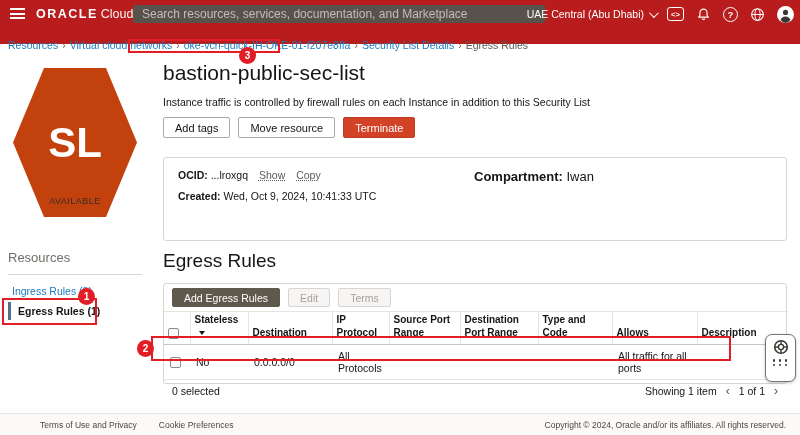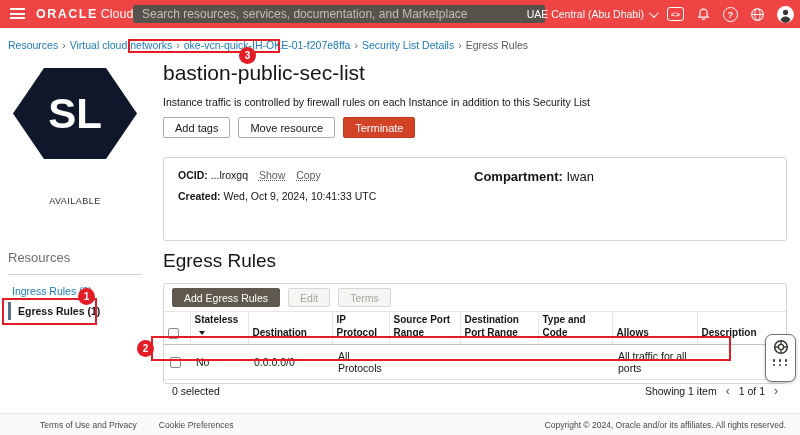--- a/index.html
+++ b/index.html
@@ -1,20 +1,20 @@
 <!DOCTYPE html>
 <html><head>
 <meta charset="utf-8">
 <style>
   * { margin:0; padding:0; box-sizing:border-box; }
   html,body { width:800px; height:435px; }
   body { font-family:"Liberation Sans", sans-serif; background:#fff; color:#161513; position:relative; overflow:hidden; }
 
   
-  .topbar { position:absolute; left:0; top:0; width:800px; height:28px; background:#ef4444; }
+  .topbar { position:absolute; left:0; top:0; width:800px; height:44px; background:#b91c1c; }
   .hamburger { position:absolute; left:10px; top:8px; width:15px; height:11px; cursor:pointer; }
   .hamburger span { display:block; height:2px; background:#fff; margin-bottom:2.5px; }
   .brand { position:absolute; left:36px; top:7px; color:#fff; font-size:12.5px; white-space:nowrap; }
   .brand b { font-weight:700; letter-spacing:1.5px; }
   .brand .lt { font-weight:300; opacity:.95; margin-left:3px; }
   .search-input { position:absolute; left:133px; top:5px; width:412px; height:18px; background:#57524c; border:1px solid #57524c; border-radius:2px; color:#eee; font-size:12px; padding:0 8px; font-family:"Liberation Sans",sans-serif; }
   .search-input::placeholder { color:#c2beb8; }
   .top-right { position:absolute; right:6px; top:0; height:28px; display:flex; align-items:center; gap:11px; }
   .region { color:#fff; font-size:10.5px; display:flex; align-items:center; gap:5px; cursor:pointer; }
   .caret { width:7px; height:7px; border-right:1.5px solid #fff; border-bottom:1.5px solid #fff; transform:rotate(45deg) translateY(-2px); }
@@ -22,21 +22,21 @@
   .dev-box { border:1.3px solid #fff; border-radius:3px; font-size:7.5px; font-weight:700; width:17px; height:14px; }
   .help-circle { border:1.3px solid #fff; border-radius:50%; width:15px; height:15px; font-size:9.5px; font-weight:700; }
 
   
   .breadcrumb { position:absolute; left:8px; top:39px; font-size:10.5px; white-space:nowrap; }
   .crumb { color:#1c7bbd; text-decoration:none; cursor:pointer; }
   .crumb.current { color:#5b5955; cursor:default; }
   .crumb-sep { color:#6e6b66; margin:0 4px; }
 
   
-  .hexagon { position:absolute; left:13px; top:68px; width:124px; height:91px; background:#0f172a;
+  .hexagon { position:absolute; left:13px; top:68px; width:124px; height:149px; background:#c2410c;
     clip-path:polygon(25% 0,75% 0,100% 50%,75% 100%,25% 100%,0 50%);
     display:flex; align-items:center; justify-content:center; }
   .hexagon .sl { color:#fff; font-size:42px; font-weight:700; }
   .status { position:absolute; left:0; top:196px; width:150px; text-align:center; font-size:9px; letter-spacing:.5px; color:#2f2e2c; }
   .resources-heading { position:absolute; left:8px; top:250px; width:134px; font-size:13px; color:#6f6d68; padding-bottom:9px; border-bottom:1px solid #d7d5d1; }
   .side-link { position:absolute; left:12px; font-size:10.5px; color:#1c7bbd; cursor:pointer; }
   .side-link.selected { left:8px; color:#161513; font-weight:700; border-left:3px solid #54718c; padding:3px 0 3px 7px; }
 
   
   .page-title { position:absolute; left:163px; top:61px; font-size:21px; font-weight:400; }

